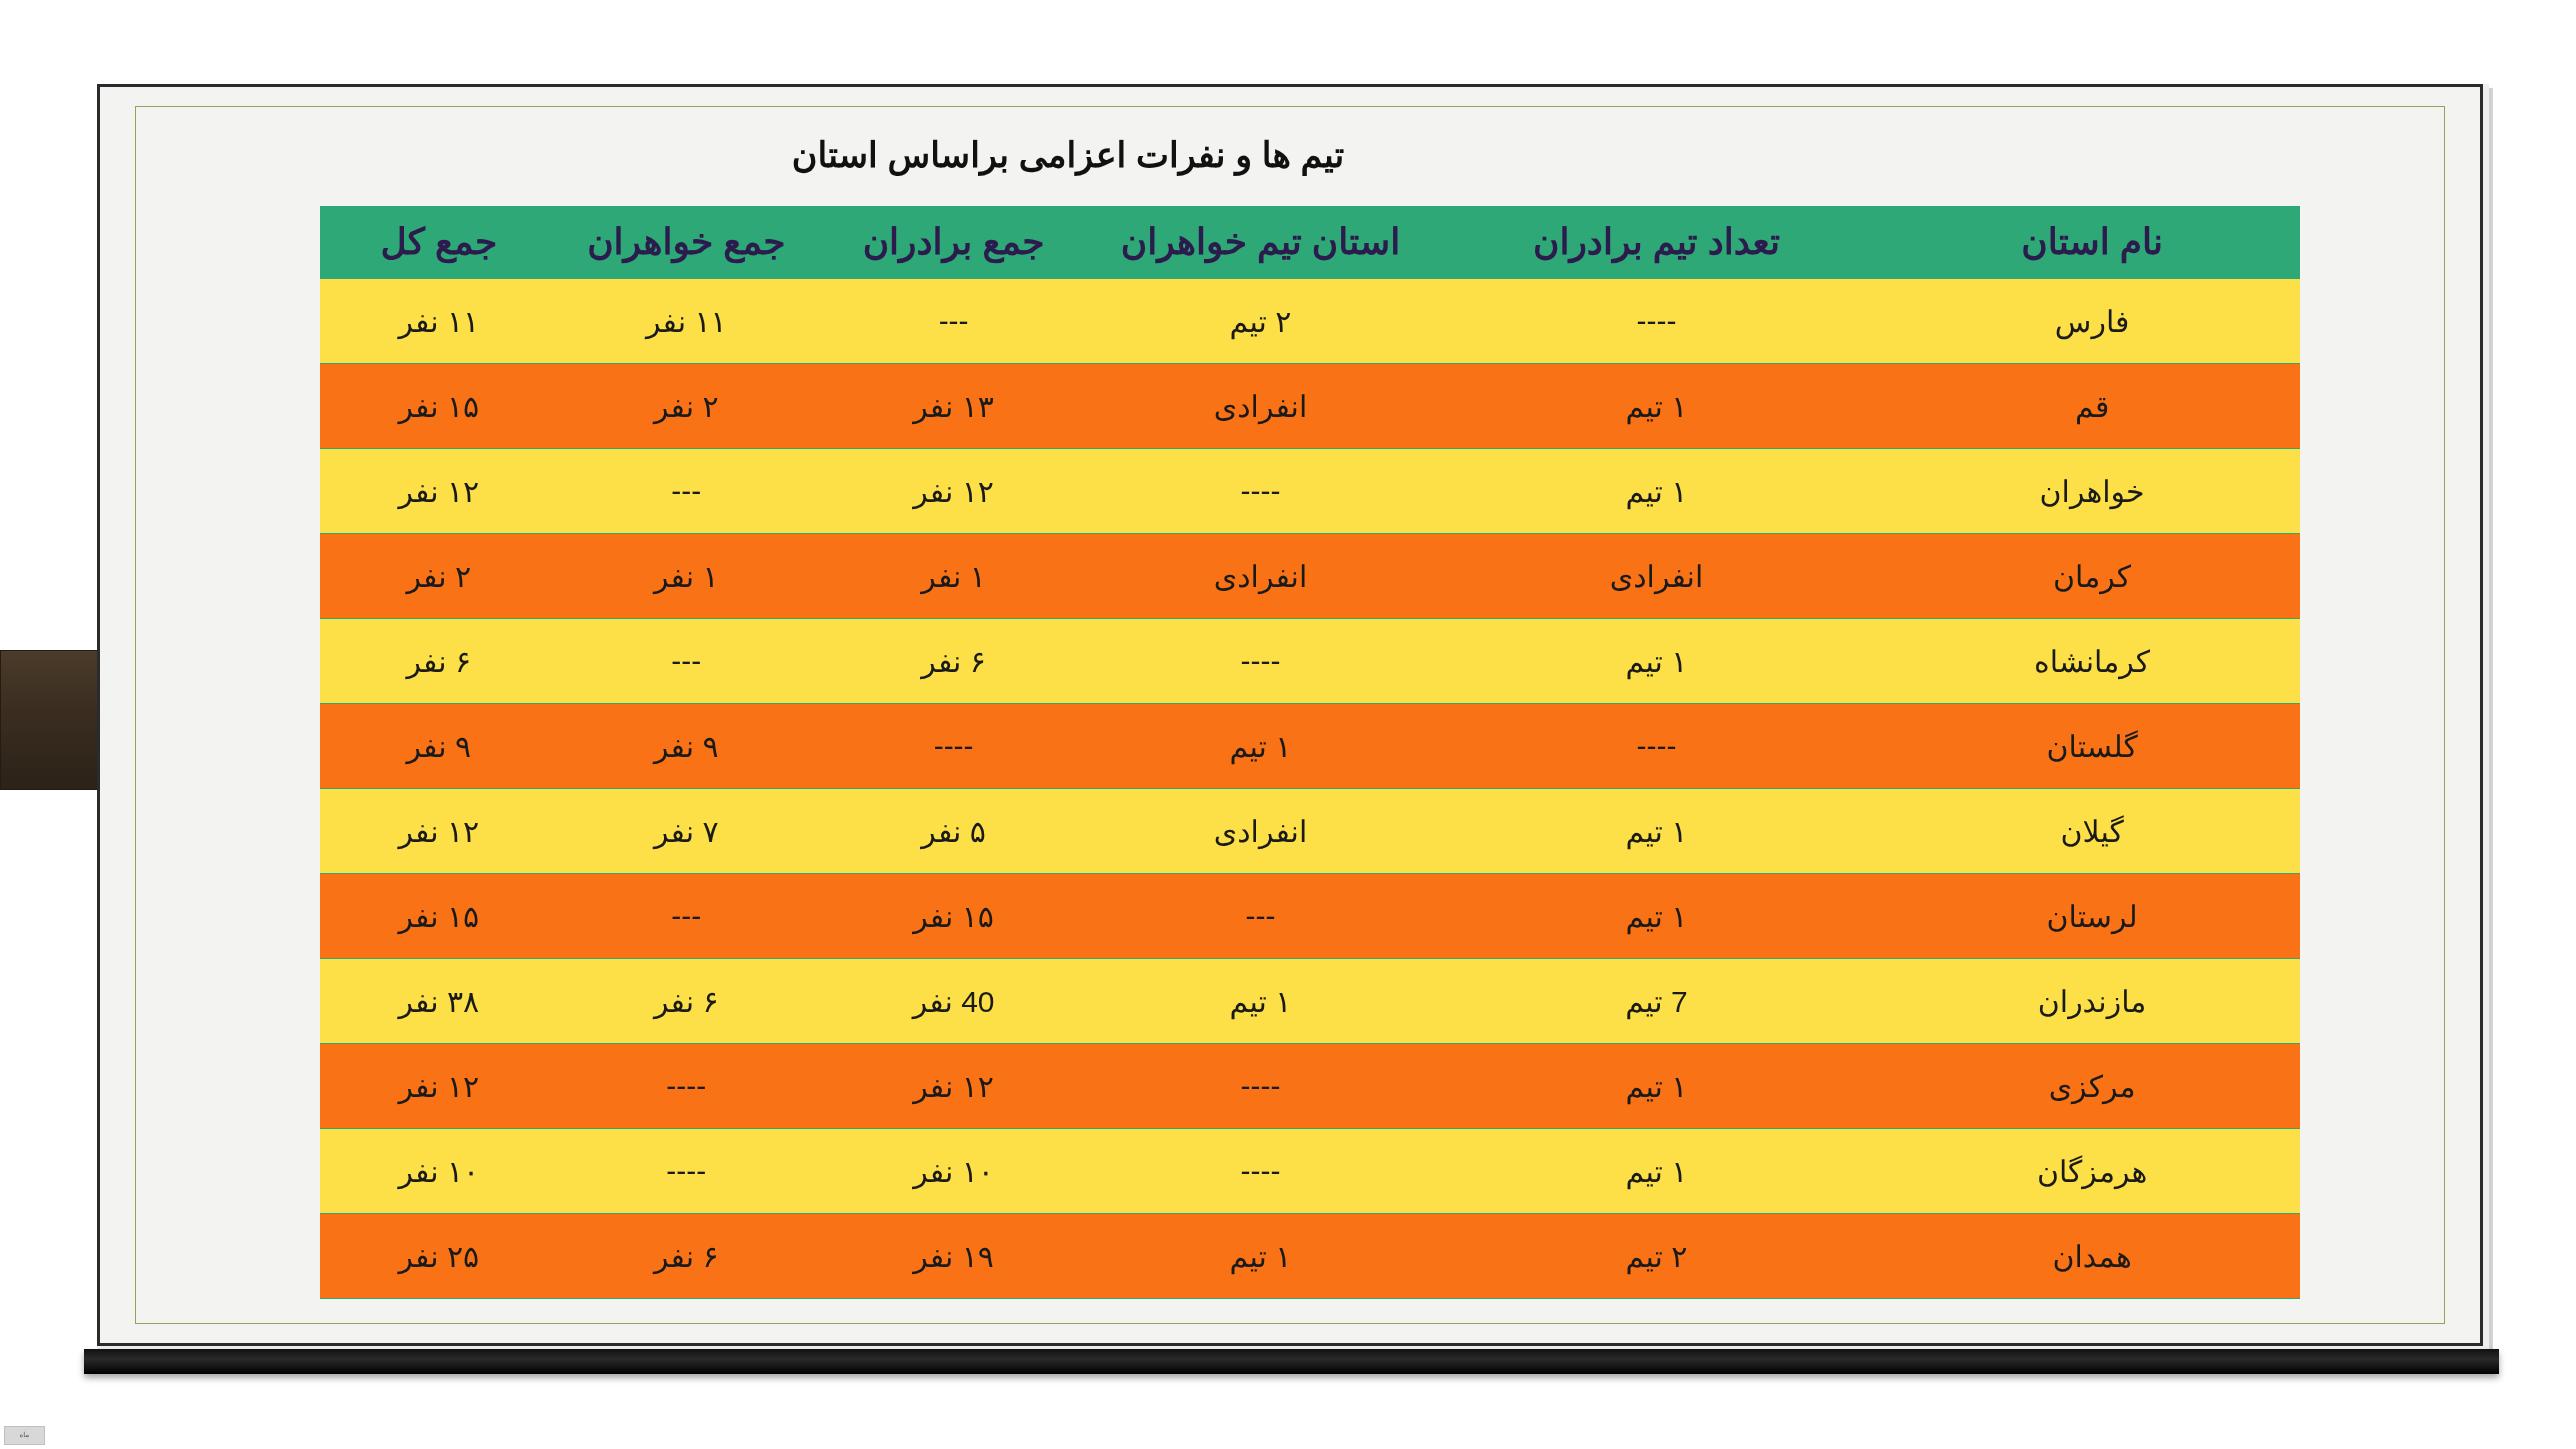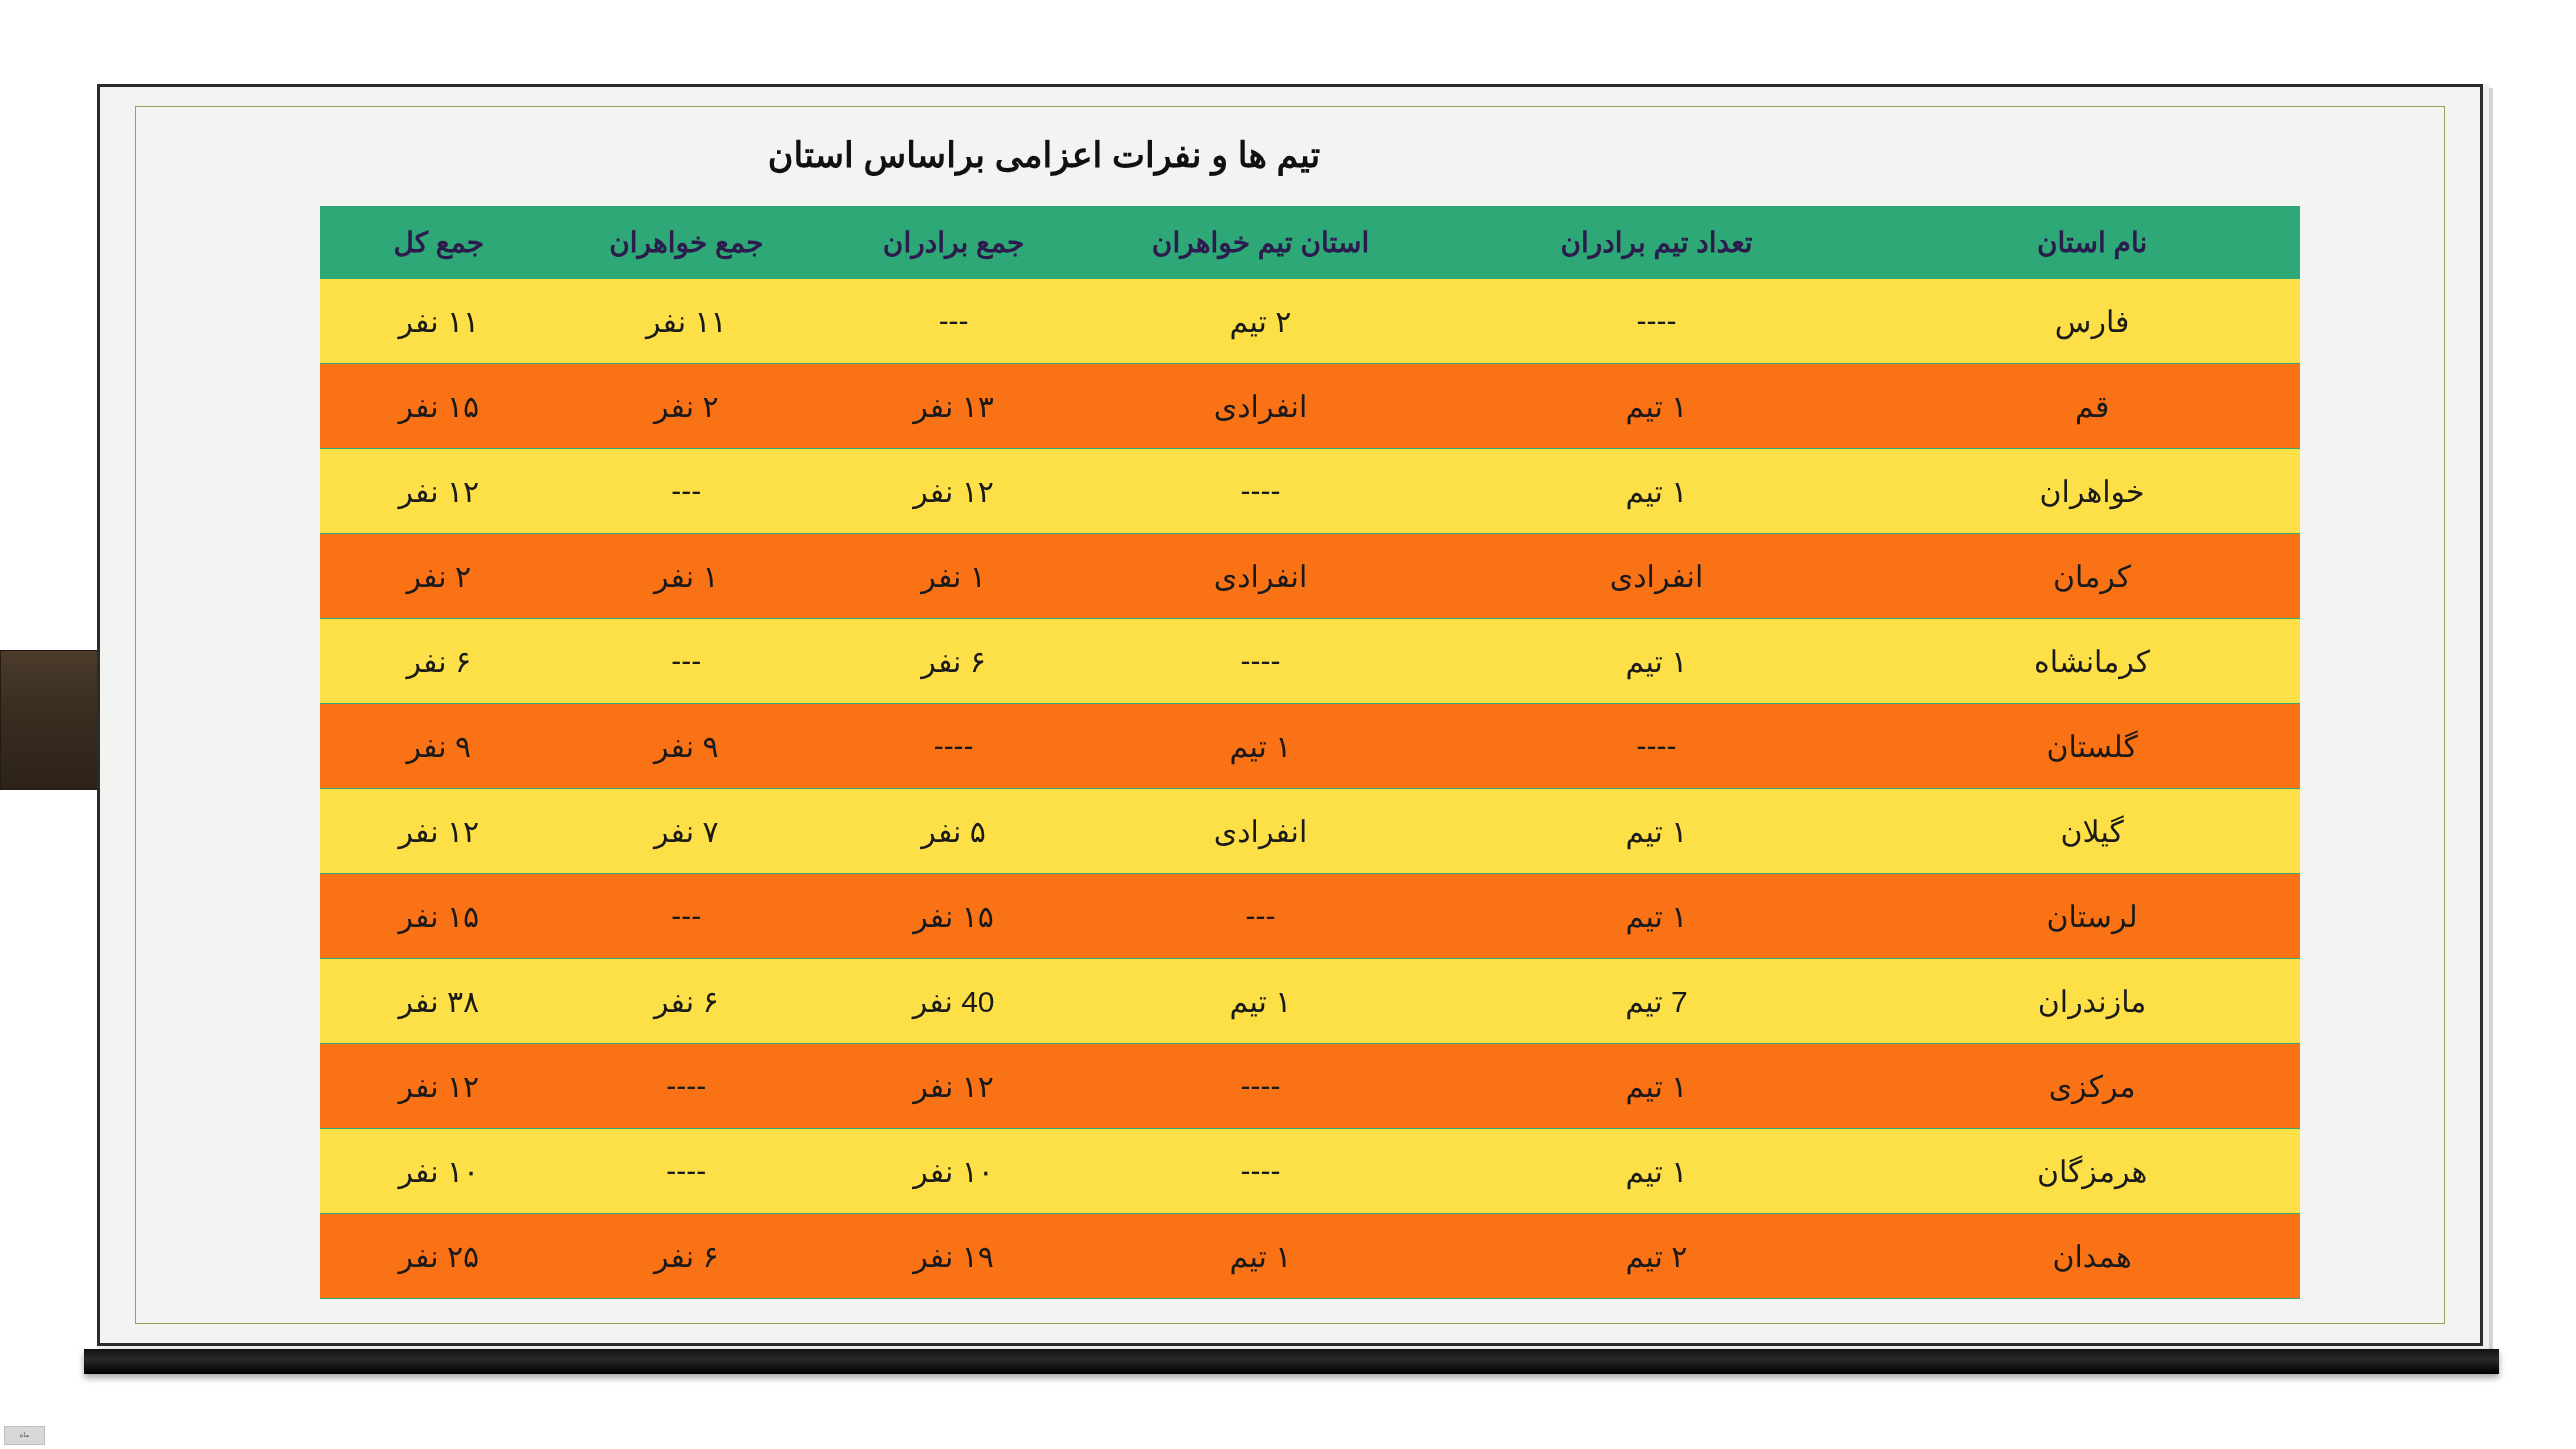--- a/index.html
+++ b/index.html
@@ -15,20 +15,21 @@
     position: relative;
   }
 
   
   .stage {
     position: absolute;
     left: 0; top: 0;
     width: 2088px;
     height: 1449px;
     background: #ffffff;
+    padding-left: 48px;
   }
 
   
   .bracket {
     position: absolute;
     width: 161px;
     height: 138px;
     background: linear-gradient(180deg, #4a3b2a 0%, #3a2d20 45%, #2c2218 100%);
     top: 650px;
     border: 1.3px solid #241b13;
@@ -100,21 +101,21 @@
   table.data {
     width: 100%;
     border-collapse: collapse;
     table-layout: fixed;
     font-size: 28px;
   }
   table.data th {
     background: #2fa877;
     color: #2c1b4d;
     font-weight: bold;
-    font-size: 28px;
+    font-size: 36px;
     height: 72px;
     text-align: center;
     border: none;
     padding: 0 6.4px;
   }
   table.data td {
     height: 84px;
     text-align: center;
     color: #1a1a1a;
     font-size: 30px;

